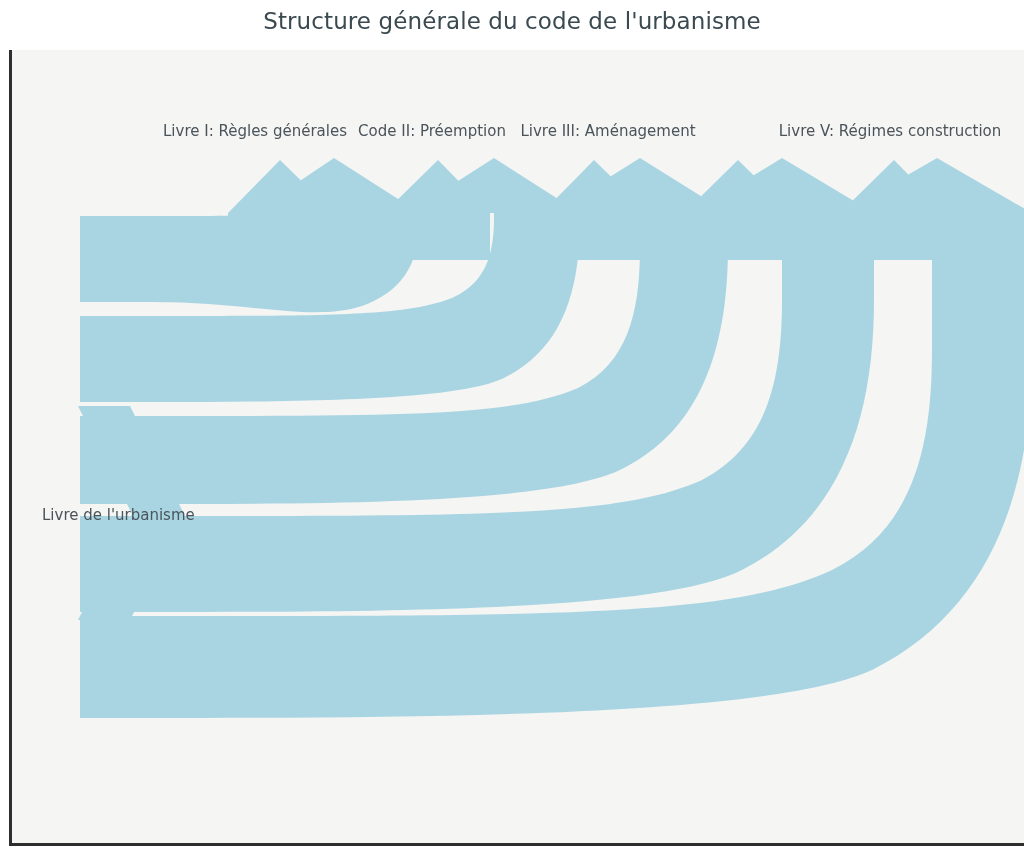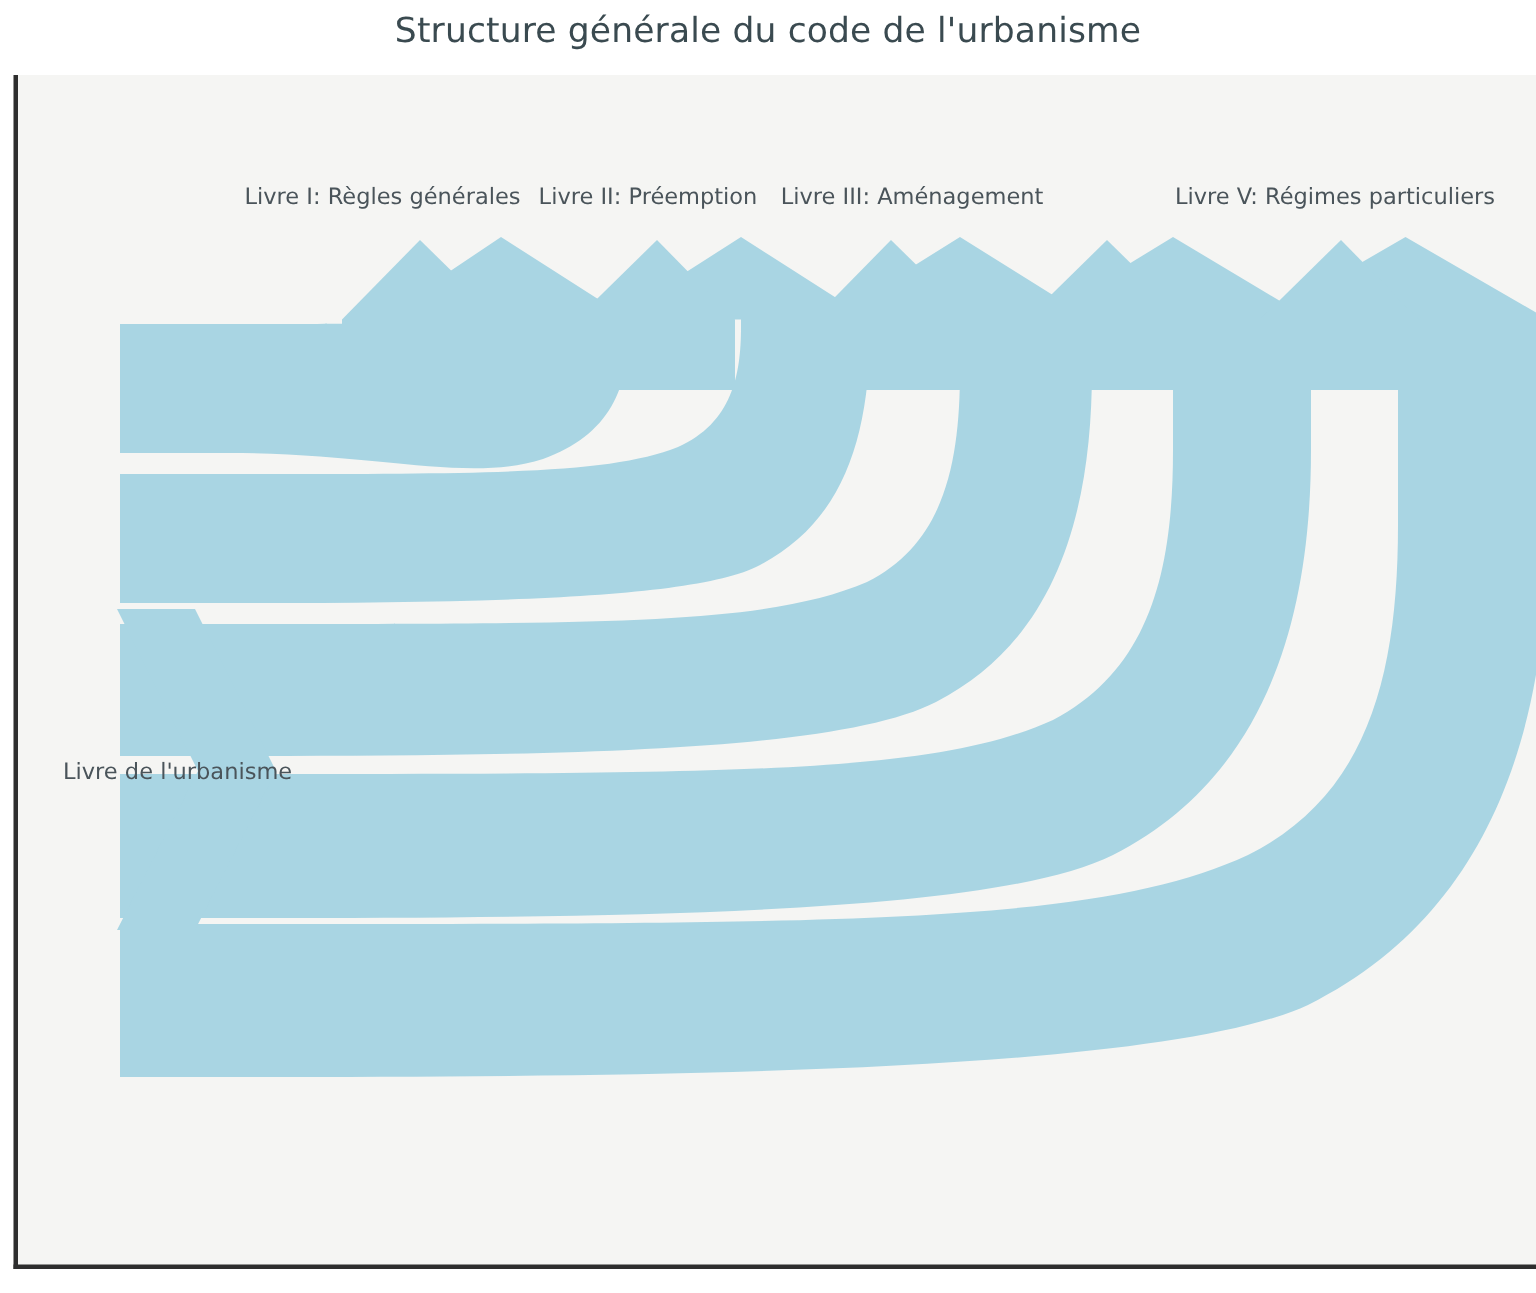--- a/index.html
+++ b/index.html
@@ -156,22 +156,22 @@
           <path fill="#a9d5e3" d="M 828,210 L 828,163 L 882,110 L 934,163 L 934,210 Z"></path>
         </g>
 
         <path fill="#a9d5e3" d="M 66,356 L 118,356 L 172,464 L 118,570 L 66,570 L 120,464 Z"></path>
       </g>
     </svg>
   </div>
 
   <div class="node-label target" style="left:255px; top:124px;">Livre I: Règles générales</div>
 
-  <div class="node-label target" style="left:432px; top:124px;">Livre II: Préemption</div>
+  <div class="node-label target" style="left:432px; top:124px;">Code II: Préemption</div>
 
   <div class="node-label target" style="left:590px; top:124px;padding-left:36px;">Livre III: Aménagement</div>
 
 
-  <div class="node-label target" style="left:890px; top:124px;">Livre V: Régimes particuliers</div>
+  <div class="node-label target" style="left:890px; top:124px;">Livre V: Régimes construction</div>
 
   <div class="node-label source" style="left:42px; top:515px;">Livre de l'urbanisme</div>
 
 </div>
 
 </body></html>

